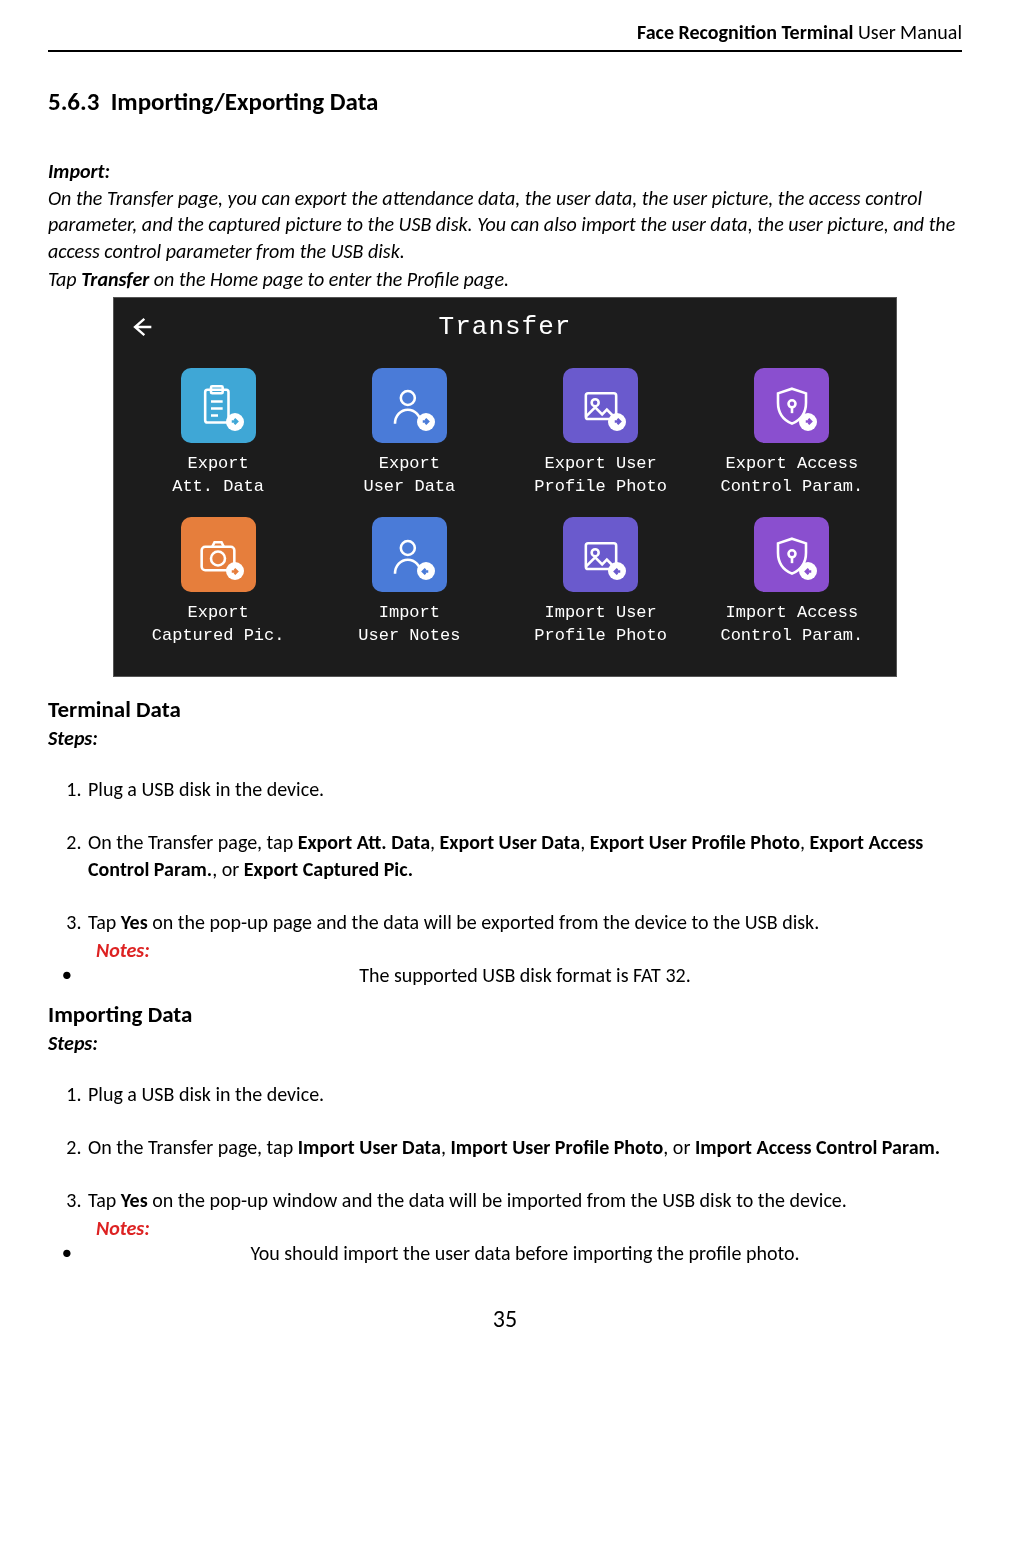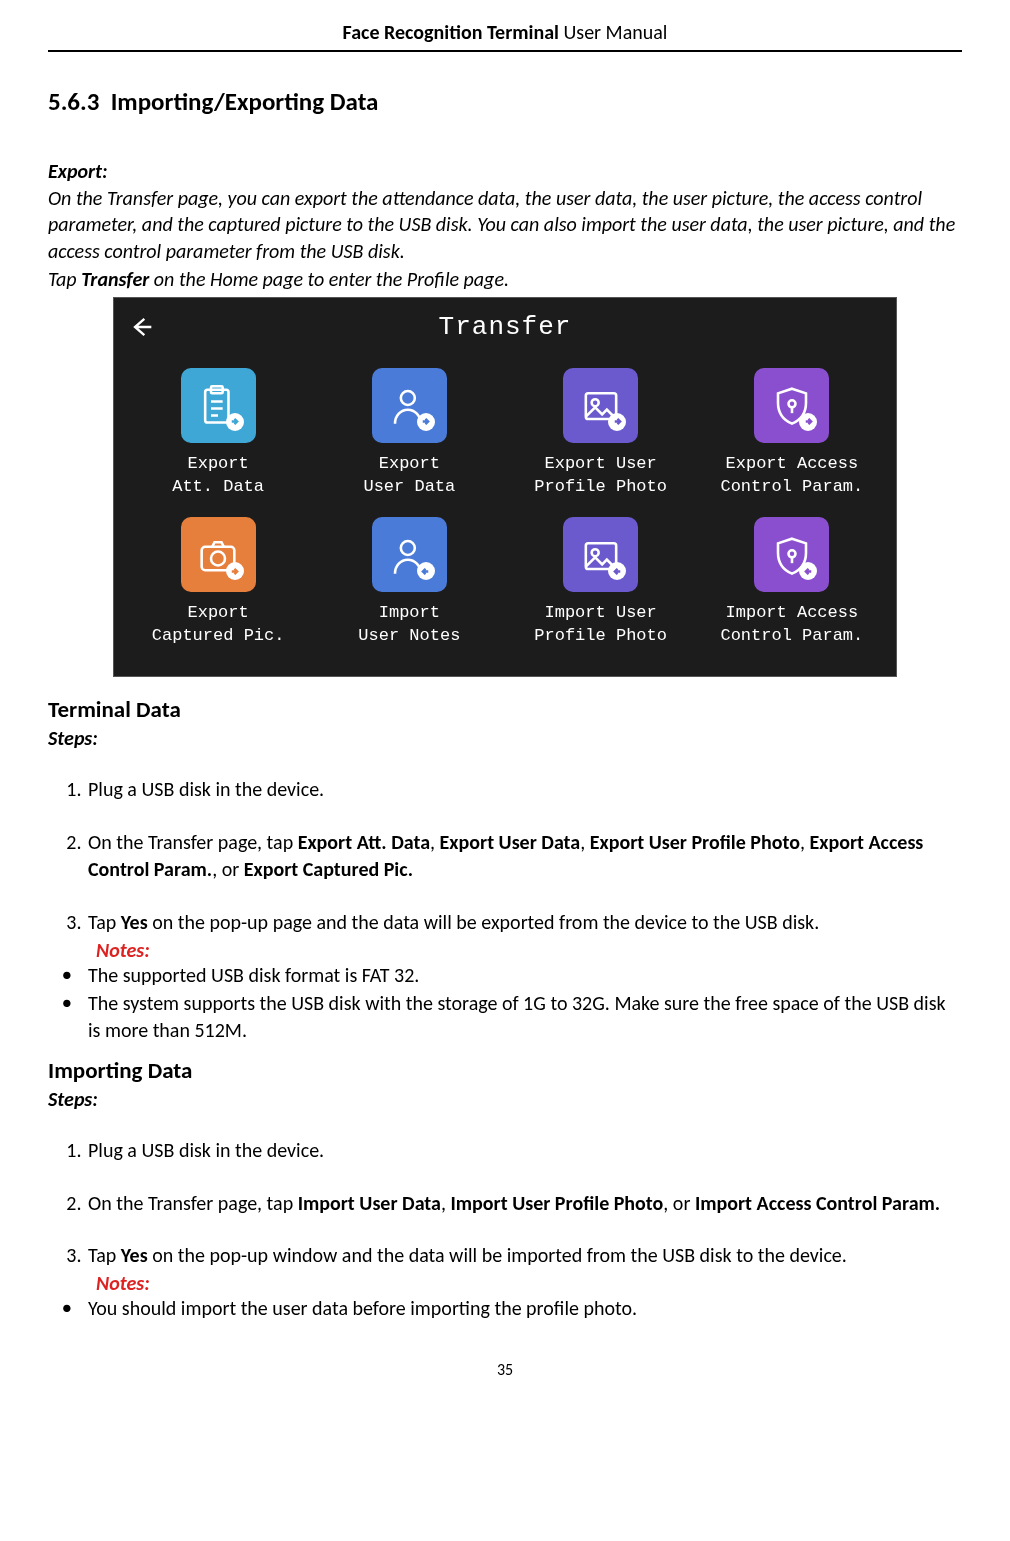--- a/index.html
+++ b/index.html
@@ -5,21 +5,21 @@
     * { box-sizing: border-box; margin: 0; padding: 0; }
     body {
       font-family: Calibri, Arial, sans-serif;
       background: #fff;
       width: 1010px;
       margin: 0 auto;
       padding: 20px 48px 30px;
       color: #000;
     }
     .doc-header {
-      text-align: center;
+      text-align: right;
       padding-bottom: 6px;
       border-bottom: 2.5px solid #000;
       margin-bottom: 34px;
     }
     .doc-header-text { font-size: 20px; }
     .doc-header-text .bold { font-weight: bold; }
 
     h2.section-title {
       font-size: 25px;
       font-weight: bold;
@@ -144,48 +144,49 @@
     ul.bullets {
       list-style: none;
       padding-left: 14px;
       font-size: 20px;
       line-height: 1.34;
     }
     ul.bullets li {
       position: relative;
       padding-left: 26px;
       margin-bottom: 2px;
+      text-align: center;
     }
     ul.bullets li::before {
       content: "●";
       position: absolute;
       left: 0;
       font-size: 16px;
       top: 2px;
     }
     .page-num {
       text-align: center;
-      font-size: 16px;
+      font-size: 24px;
       margin-top: 38px;
     }
   </style>
 </head>
 <body>
 
 <div class="doc-header">
   <span class="doc-header-text">
     <span class="bold">Face Recognition Terminal</span><span>  User Manual</span>
   </span>
 </div>
 
 <h2 class="section-title">
   <span>5.6.3</span>&nbsp;&nbsp;<span>Importing/Exporting Data</span>
 </h2>
 
-<p class="purpose-label">Export:</p>
+<p class="purpose-label">Import:</p>
 <p class="body-text">On the Transfer page, you can export the attendance data, the user data, the user picture, the access control parameter, and the captured picture to the USB disk. You can also import the user data, the user picture, and the access control parameter from the USB disk.</p>
 <p class="body-text">
   <span>Tap </span><span class="bold">Transfer</span><span> on the Home page to enter the Profile page.</span>
 </p>
 
 <div class="screen-wrap">
   <div class="screenshot">
     <div class="shot-title">
       <svg class="back-arrow" viewBox="0 0 24 24">
         <path d="M14 5 L6 12 L14 19 M6 12 H20"></path>
@@ -326,21 +327,20 @@
 <h3 class="subhead">Terminal Data</h3>
 <p class="steps-label">Steps:</p>
 <ol class="steps" id="export-steps">
     <li>Plug a USB disk in the device.</li>
     <li>On the Transfer page, tap <span class="bold">Export Att. Data</span>, <span class="bold">Export User Data</span>, <span class="bold">Export User Profile Photo</span>, <span class="bold">Export Access Control Param.</span>, or <span class="bold">Export Captured Pic.</span></li>
     <li>Tap <span class="bold">Yes</span> on the pop-up page and the data will be exported from the device to the USB disk.</li>
   </ol>
 <p class="notes-label">Notes:</p>
 <ul class="bullets" id="export-notes">
     <li>The supported USB disk format is FAT 32.</li>
-    <li>The system supports the USB disk with the storage of 1G to 32G. Make sure the free space of the USB disk is more than 512M.</li>
   </ul>
 
 <h3 class="subhead">Importing Data</h3>
 <p class="steps-label">Steps:</p>
 <ol class="steps" id="import-steps">
     <li>Plug a USB disk in the device.</li>
     <li>On the Transfer page, tap <span class="bold">Import User Data</span>, <span class="bold">Import User Profile Photo</span>, or <span class="bold">Import Access Control Param.</span></li>
     <li>Tap <span class="bold">Yes</span> on the pop-up window and the data will be imported from the USB disk to the device.</li>
   </ol>
 <p class="notes-label">Notes:</p>

